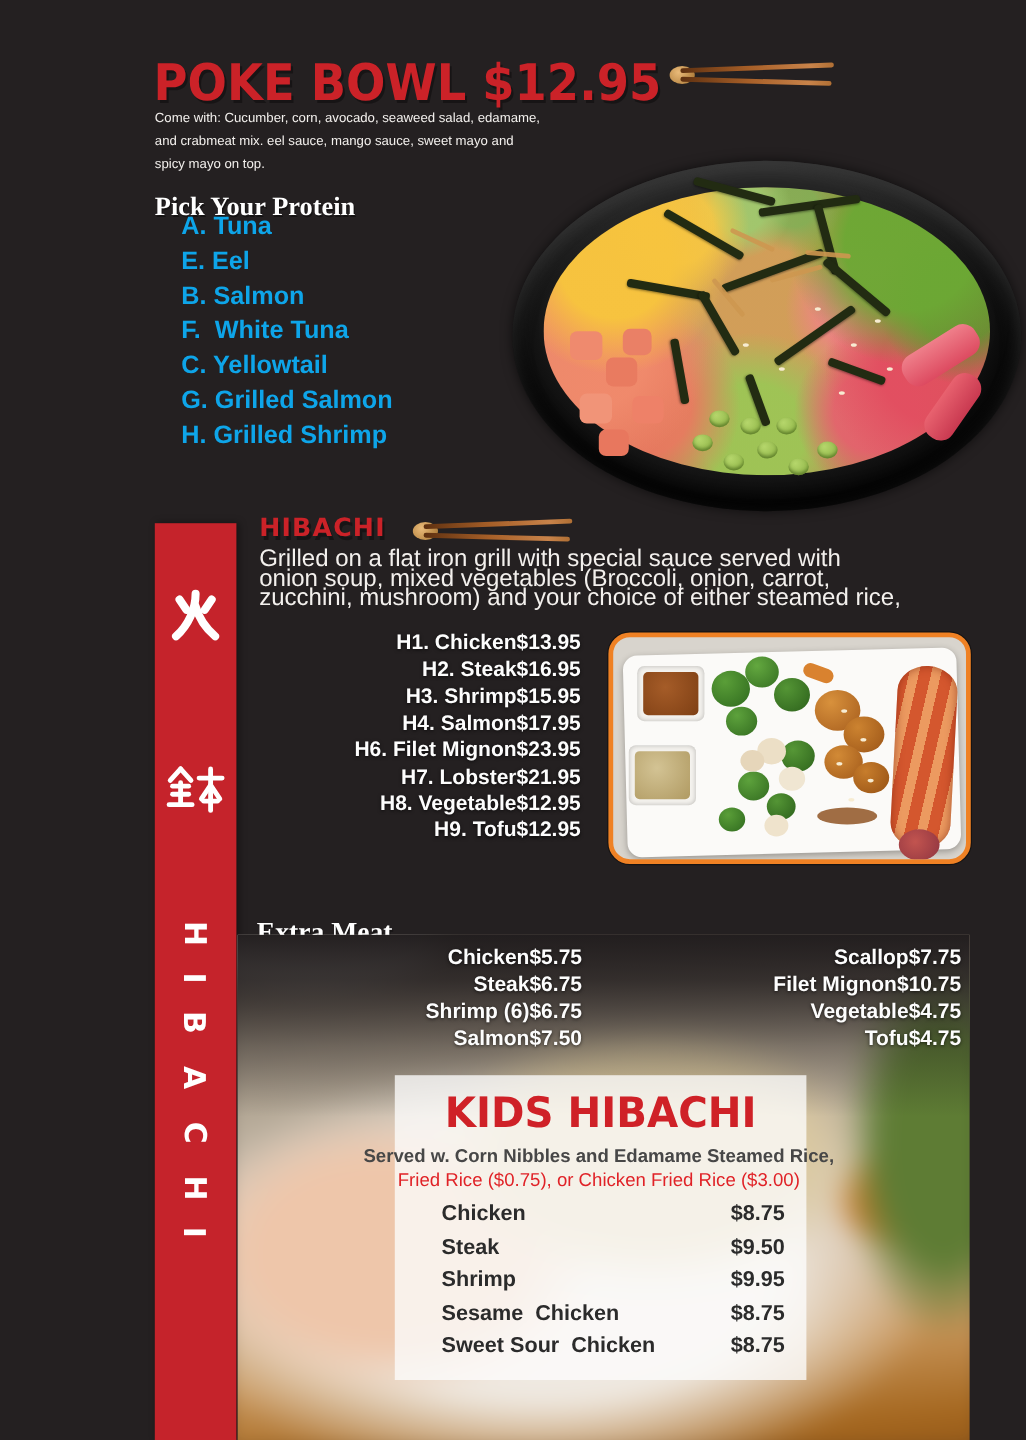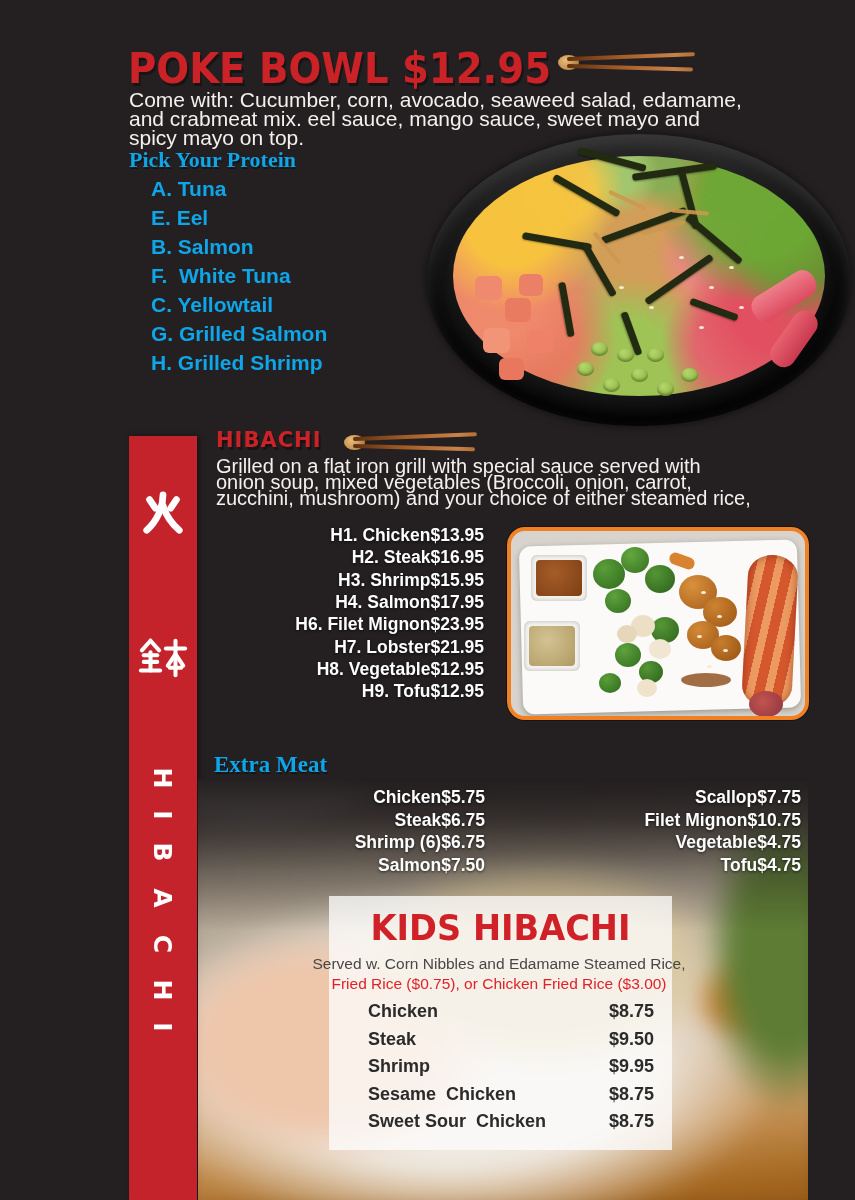--- a/index.html
+++ b/index.html
@@ -9,22 +9,22 @@
   }
   .abs { position:absolute; }
   .pre { white-space:pre; }
 
   
   .bubble-title {
     font-family:"DejaVu Sans", sans-serif; font-weight:bold; color:#cb2228;
     text-shadow:2px 3px 0 rgba(0,0,0,.35); white-space:nowrap;
   }
   .serif-heading {
-    font-family:"Liberation Serif", serif; font-weight:bold; color:#0ea5e9;
-    white-space:nowrap; text-shadow:1px 2px 0 rgba(0,0,0,.4);
+    font-family:"Liberation Serif", serif; font-weight:bold; color:#ffffff;
+    white-space:nowrap; text-shadow:1px 2px 0 rgba(0,0,0,.4);margin-top:12px;
   }
 
   
   .desc-line { color:#f3f0ed; white-space:nowrap; }
   .menu-row { display:flex; justify-content:flex-end; font-weight:bold; color:#fdfdfd;
               text-shadow:0 1px 3px rgba(0,0,0,.65); }
 
   
   .chopsticks { position:absolute; height:24px; }
   .chop-rest { position:absolute; left:0; top:3px; width:21px; height:15px; border-radius:50%;
@@ -103,40 +103,40 @@
       linear-gradient(175deg,#57504b 0%,#7d7265 14%,#b3a795 32%,#cdbfae 52%,#c69357 78%,#a5671f 92%,#8f5518 100%);
   }
   .kids-shade { position:absolute; inset:0;
     background:linear-gradient(180deg, rgba(32,28,29,.97) 0%, rgba(32,28,29,.8) 9%, rgba(32,28,29,.35) 22%, rgba(32,28,29,0) 36%); }
 
   
   .kids-box { left:329px; top:896px; width:343px; height:254px; background:rgba(253,253,253,.78); }
   .kids-title { position:absolute; left:0; top:12px; width:100%; text-align:center;
                 font-family:"DejaVu Sans", sans-serif; font-weight:bold; font-size:35px; color:#cf2127;
                 letter-spacing:0px; transform:scaleX(.96); white-space:nowrap; }
-  .kids-sub1 { position:absolute; left:-30px; width:400px; top:59px; text-align:center; font-size:15.5px; color:#474747; white-space:nowrap; }
+  .kids-sub1 { position:absolute; left:-30px; width:400px; top:59px; text-align:center; font-size:15.5px; color:#474747; white-space:nowrap;font-weight:bold; }
   .kids-sub2 { position:absolute; left:-30px; width:400px; top:79px; text-align:center; font-size:15.5px; color:#e02227; white-space:nowrap; }
   .kids-rows { position:absolute; left:39px; top:102px; width:286px; }
   .kids-row { display:flex; justify-content:space-between; font-weight:bold; font-size:18px;
               line-height:27.6px; color:#2b2b2b; }
 </style>
 </head>
 <body>
 
 <div class="page">
 
   <div class="abs bubble-title" style="left:128px; top:44px; font-size:42px; letter-spacing:0px; transform:scaleX(.92); transform-origin:left top;">POKE BOWL $12.95</div>
 
   <div class="chopsticks" style="left:558px; top:52px; width:140px;">
     <div class="chop-rest"></div>
     <div class="stick s1" style="width:128px;"></div>
     <div class="stick s2" style="width:126px;"></div>
   </div>
 
-  <div class="abs" style="left:129px; top:90px; font-size:21px; line-height:19.2px;">
+  <div class="abs" style="left:129px; top:90px; font-size:11px; line-height:19.2px;">
     <div class="desc-line">Come with: Cucumber, corn, avocado, seaweed salad, edamame,</div>
     <div class="desc-line">and crabmeat mix. eel sauce, mango sauce, sweet mayo and</div>
     <div class="desc-line">spicy mayo on top.</div>
   </div>
 
   <div class="abs serif-heading" style="left:129px; top:147px; font-size:22px;">Pick Your Protein</div>
 
   <div class="abs" style="left:151px; top:174px; font-size:21px; line-height:29px; font-weight:bold; color:#0ea5e9;">
     <div class="pre">A. Tuna</div>
     <div class="pre">E. Eel</div>

